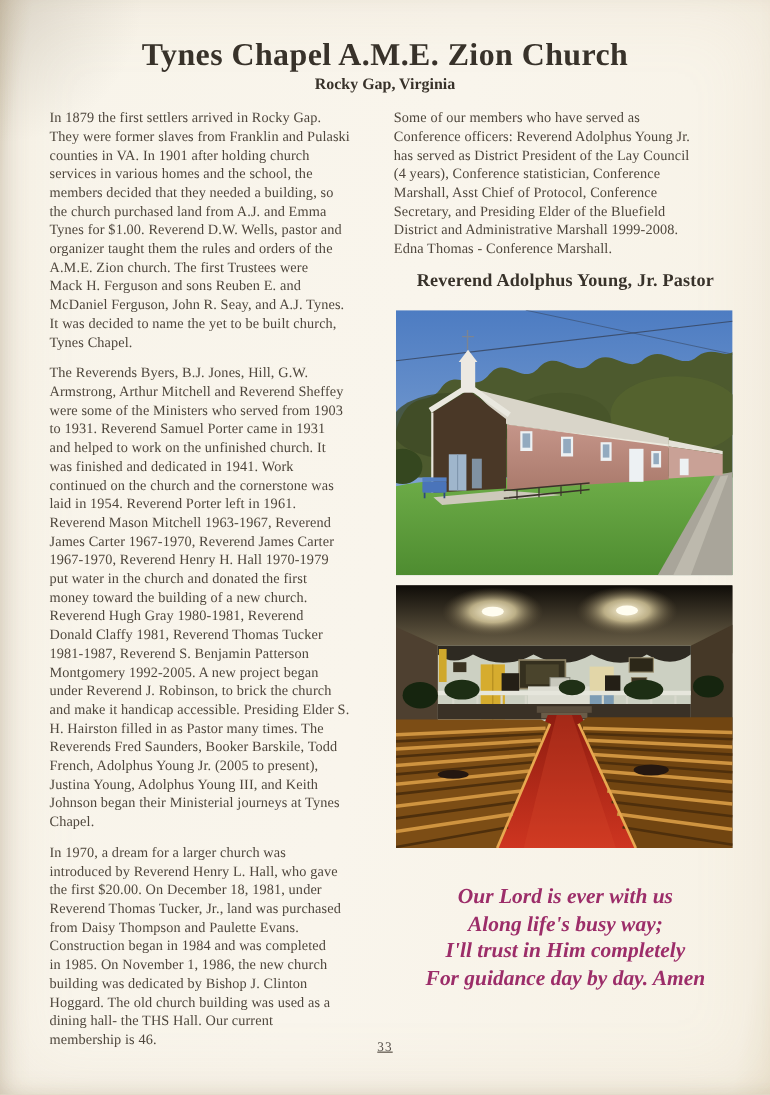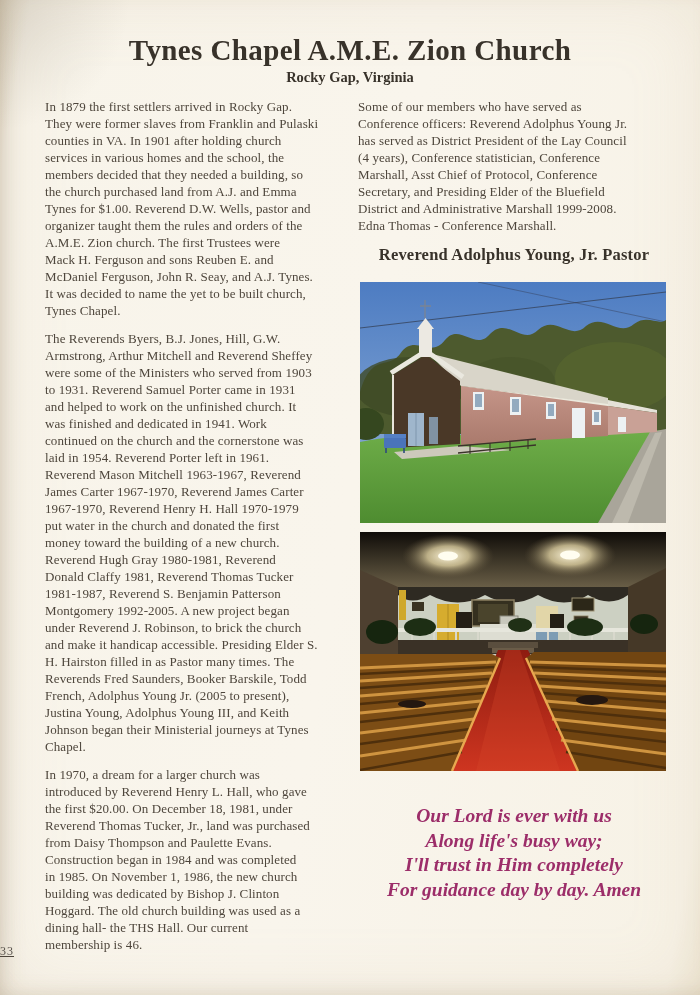--- a/index.html
+++ b/index.html
@@ -36,21 +36,21 @@
     margin:9px 0 0 0;color:#38322a;letter-spacing:.2px;
   }
   .photo{width:306px;margin:17px 0 0 2px;font-size:0;line-height:0;}
   .photo + .photo{margin-top:9px;}
   .photo svg{display:block;}
   .poem{
     margin-top:33px;
     font-size:19.5px;line-height:24.5px;font-weight:bold;font-style:italic;
     text-align:center;color:#9c2d69;white-space:pre;
   }
-  footer{position:absolute;left:0;right:0;bottom:36px;text-decoration:underline;}
+  footer{position:absolute;left:0;right:0;bottom:36px;text-align:center;text-decoration:underline;}
   .page-number{font-size:12px;color:#56504a;letter-spacing:1px;}
 </style>
 </head>
 <body>
 
 <div class="page">
 
   <header>
     <h1 class="title">Tynes Chapel A.M.E. Zion Church</h1>
     <div class="subtitle">Rocky Gap, Virginia</div>

